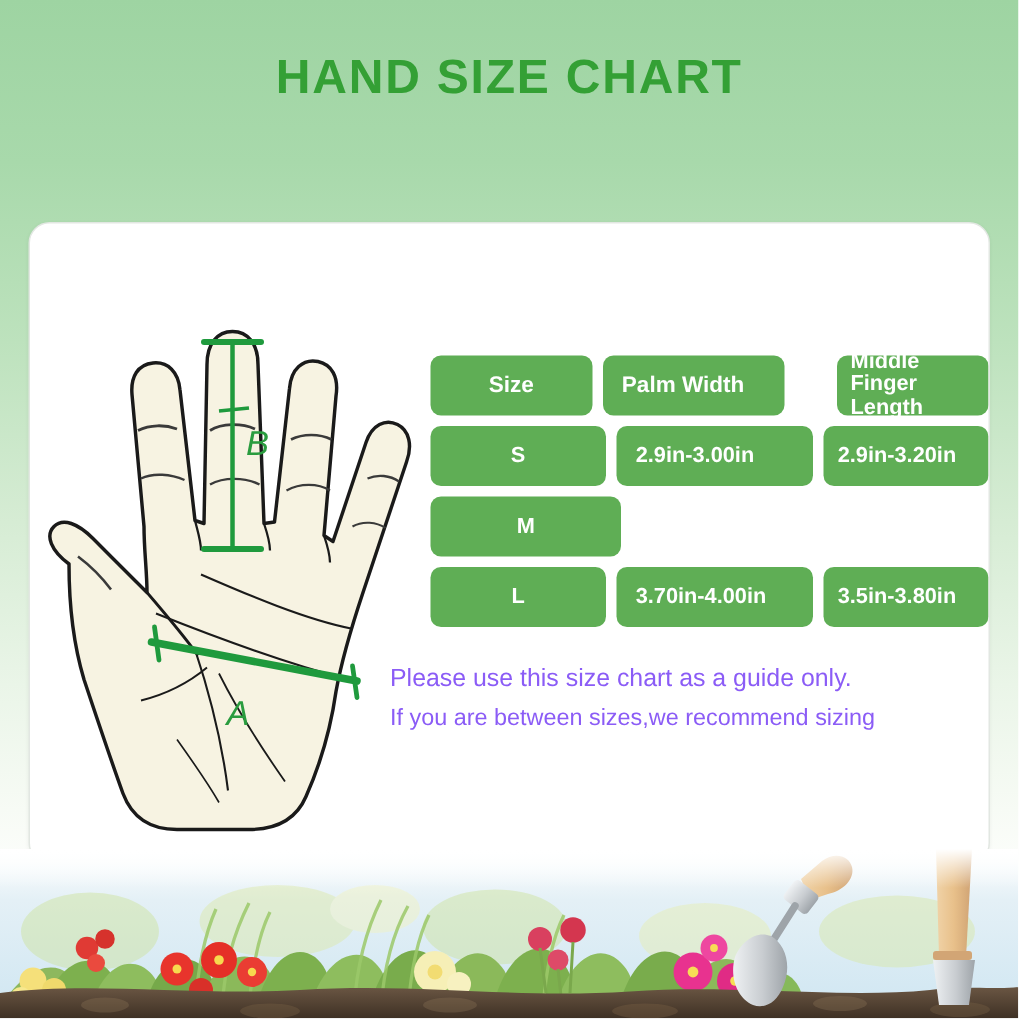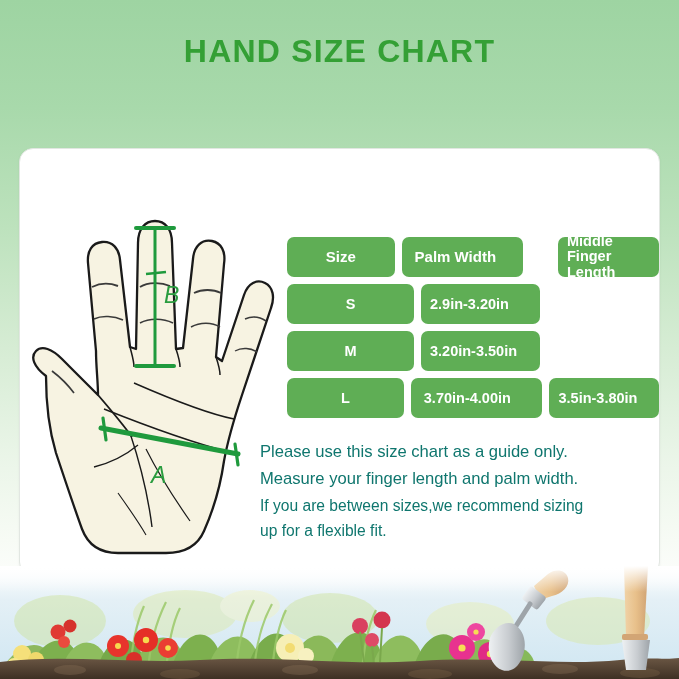--- a/index.html
+++ b/index.html
@@ -119,21 +119,21 @@
   .notes {
     position: absolute;
     left: 240px;
     top: 290px;
     width: 400px;
     color: #2d2f2d;
   }
   .note-line {
     font-size: 16.6px;
     line-height: 1.62;
-    color: #0f766e;
+    color: #8b5cf6;
     white-space: nowrap;
   }
   .note-line.small { font-size: 15.6px; }
 
   
   .garden {
     position: absolute;
     left: 0;
     top: 566px;
     width: 679px;
@@ -242,40 +242,38 @@
         <div class="cell head c-finger">
           <span>
             <span class="two-line">Middle</span>
             <span class="two-line">Finger Length</span>
           </span>
         </div>
       </div>
 
       <div class="trow">
         <div class="cell c-size">S</div>
+        <div class="cell c-palm">2.9in-3.00in</div>
         <div class="cell c-finger">2.9in-3.20in</div>
       </div>
 
       <div class="trow">
         <div class="cell c-size">M</div>
-        <div class="cell c-finger">3.20in-3.50in</div>
       </div>
 
       <div class="trow">
         <div class="cell c-size">L</div>
         <div class="cell c-palm">3.70in-4.00in</div>
         <div class="cell c-finger">3.5in-3.80in</div>
       </div>
     </div>
 
     <div class="notes">
       <div class="note-line">Please use this size chart as a guide only.</div>
-      <div class="note-line">Measure your finger length and palm width.</div>
       <div class="note-line small">If you are between sizes,we recommend sizing</div>
-      <div class="note-line small">up for a flexible fit.</div>
     </div>
 
   </div>
 
   <div class="garden">
     <svg width="679" height="113" viewBox="0 0 679 113" xmlns="http://www.w3.org/2000/svg">
       <defs>
         <linearGradient id="skyGrad" x1="0" y1="0" x2="0" y2="1">
           <stop offset="0%" stop-color="#ffffff"></stop>
           <stop offset="30%" stop-color="#e4f0f6"></stop>

